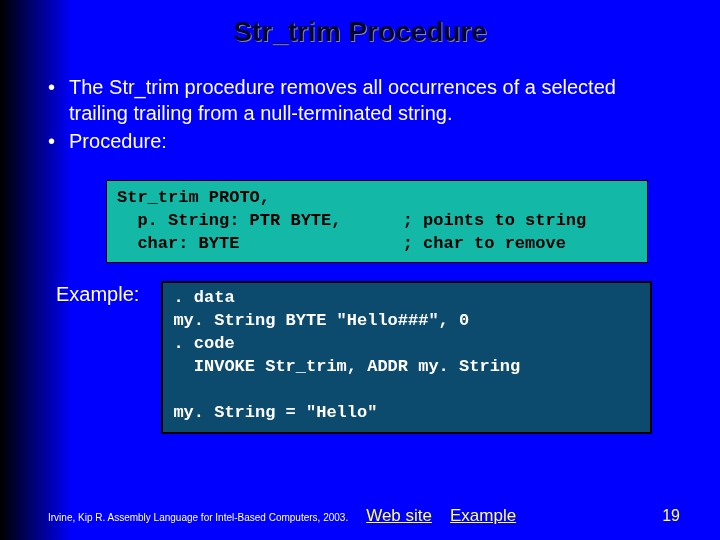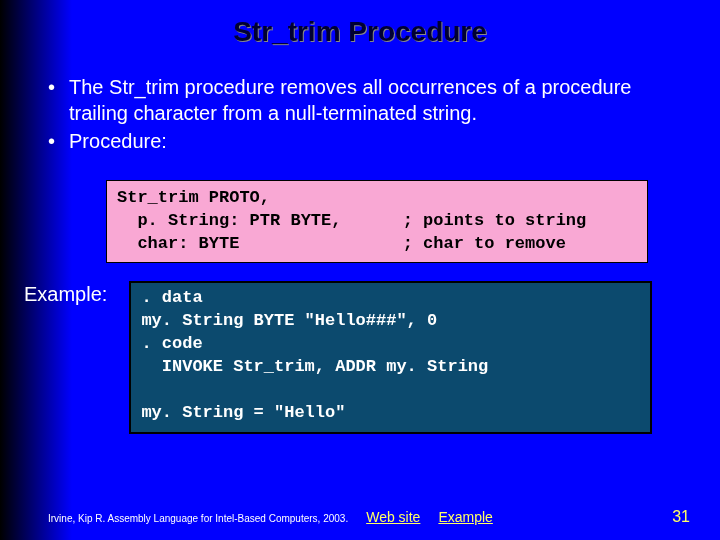--- a/index.html
+++ b/index.html
@@ -38,35 +38,35 @@
     display: flex;
     align-items: flex-start;
     margin-bottom: 2px;
   }
   .dot {
     margin-right: 14px;
     font-size: 20px;
     line-height: 1.3;
   }
   .code-box-gray {
-    background: #f9a8d4;
+    background: #14b8a6;
     border: 1px solid #000;
     color: #000;
     font-family: "Courier New", monospace;
     font-weight: bold;
     font-size: 17px;
     padding: 6px 10px;
     margin: 26px 72px 18px 106px;
     white-space: pre;
     line-height: 1.35;
   }
   .example-row {
     display: flex;
     align-items: flex-start;
-    padding-left: 24px;
+    padding-left: 56px;
     padding-right: 68px;
   }
   .example-label {
     color: #fff;
     font-size: 20px;
     margin-right: 22px;
     margin-top: 2px;
   }
   .code-box-blue {
     flex: 1;
@@ -77,54 +77,54 @@
     font-weight: bold;
     font-size: 17px;
     padding: 4px 10px 8px 10px;
     white-space: pre;
     line-height: 1.35;
   }
   .footer {
     position: absolute;
     bottom: 14px;
     left: 48px;
-    right: 30px;
+    right: 40px;
     display: flex;
     align-items: baseline;
     font-size: 11px;
   }
   .footer-cite {
     color: #fff;
     font-size: 10px;
   }
   .footer-link {
     color: #ffff66;
     text-decoration: underline;
     margin-left: 18px;
-    font-size: 14px;
+    font-size: 17px;
   }
   .page-num {
     margin-left: auto;
     color: #ffff66;
     font-size: 16px;
   }
 </style>
 </head>
 <body>
 
 <div class="title-wrap">
   <h1 class="title">
     <span class="title-text">Str_trim Procedure</span>
   </h1>
 </div>
 
 <div class="bullets">
   <div class="bullet">
     <span class="dot">•</span>
-    <span>The Str_trim procedure removes all occurrences of a procedure trailing character from a null-terminated string.</span>
+    <span>The Str_trim procedure removes all occurrences of a selected trailing trailing from a null-terminated string.</span>
   </div>
   <div class="bullet">
     <span class="dot">•</span>
     <span>Procedure:</span>
   </div>
 </div>
 
 <div class="code-box-gray">Str_trim PROTO,
   p. String: PTR BYTE,      ; points to string
   char: BYTE                ; char to remove</div>
@@ -136,14 +136,14 @@
 . code
   INVOKE Str_trim, ADDR my. String
 
 my. String = "Hello"</div>
 </div>
 
 <div class="footer">
   <span class="footer-cite">Irvine, Kip R. Assembly Language for Intel-Based Computers, 2003.</span>
   <a class="footer-link">Web site</a>
   <a class="footer-link">Example</a>
-  <span class="page-num">31</span>
+  <span class="page-num">19</span>
 </div>
 
 </body></html>

